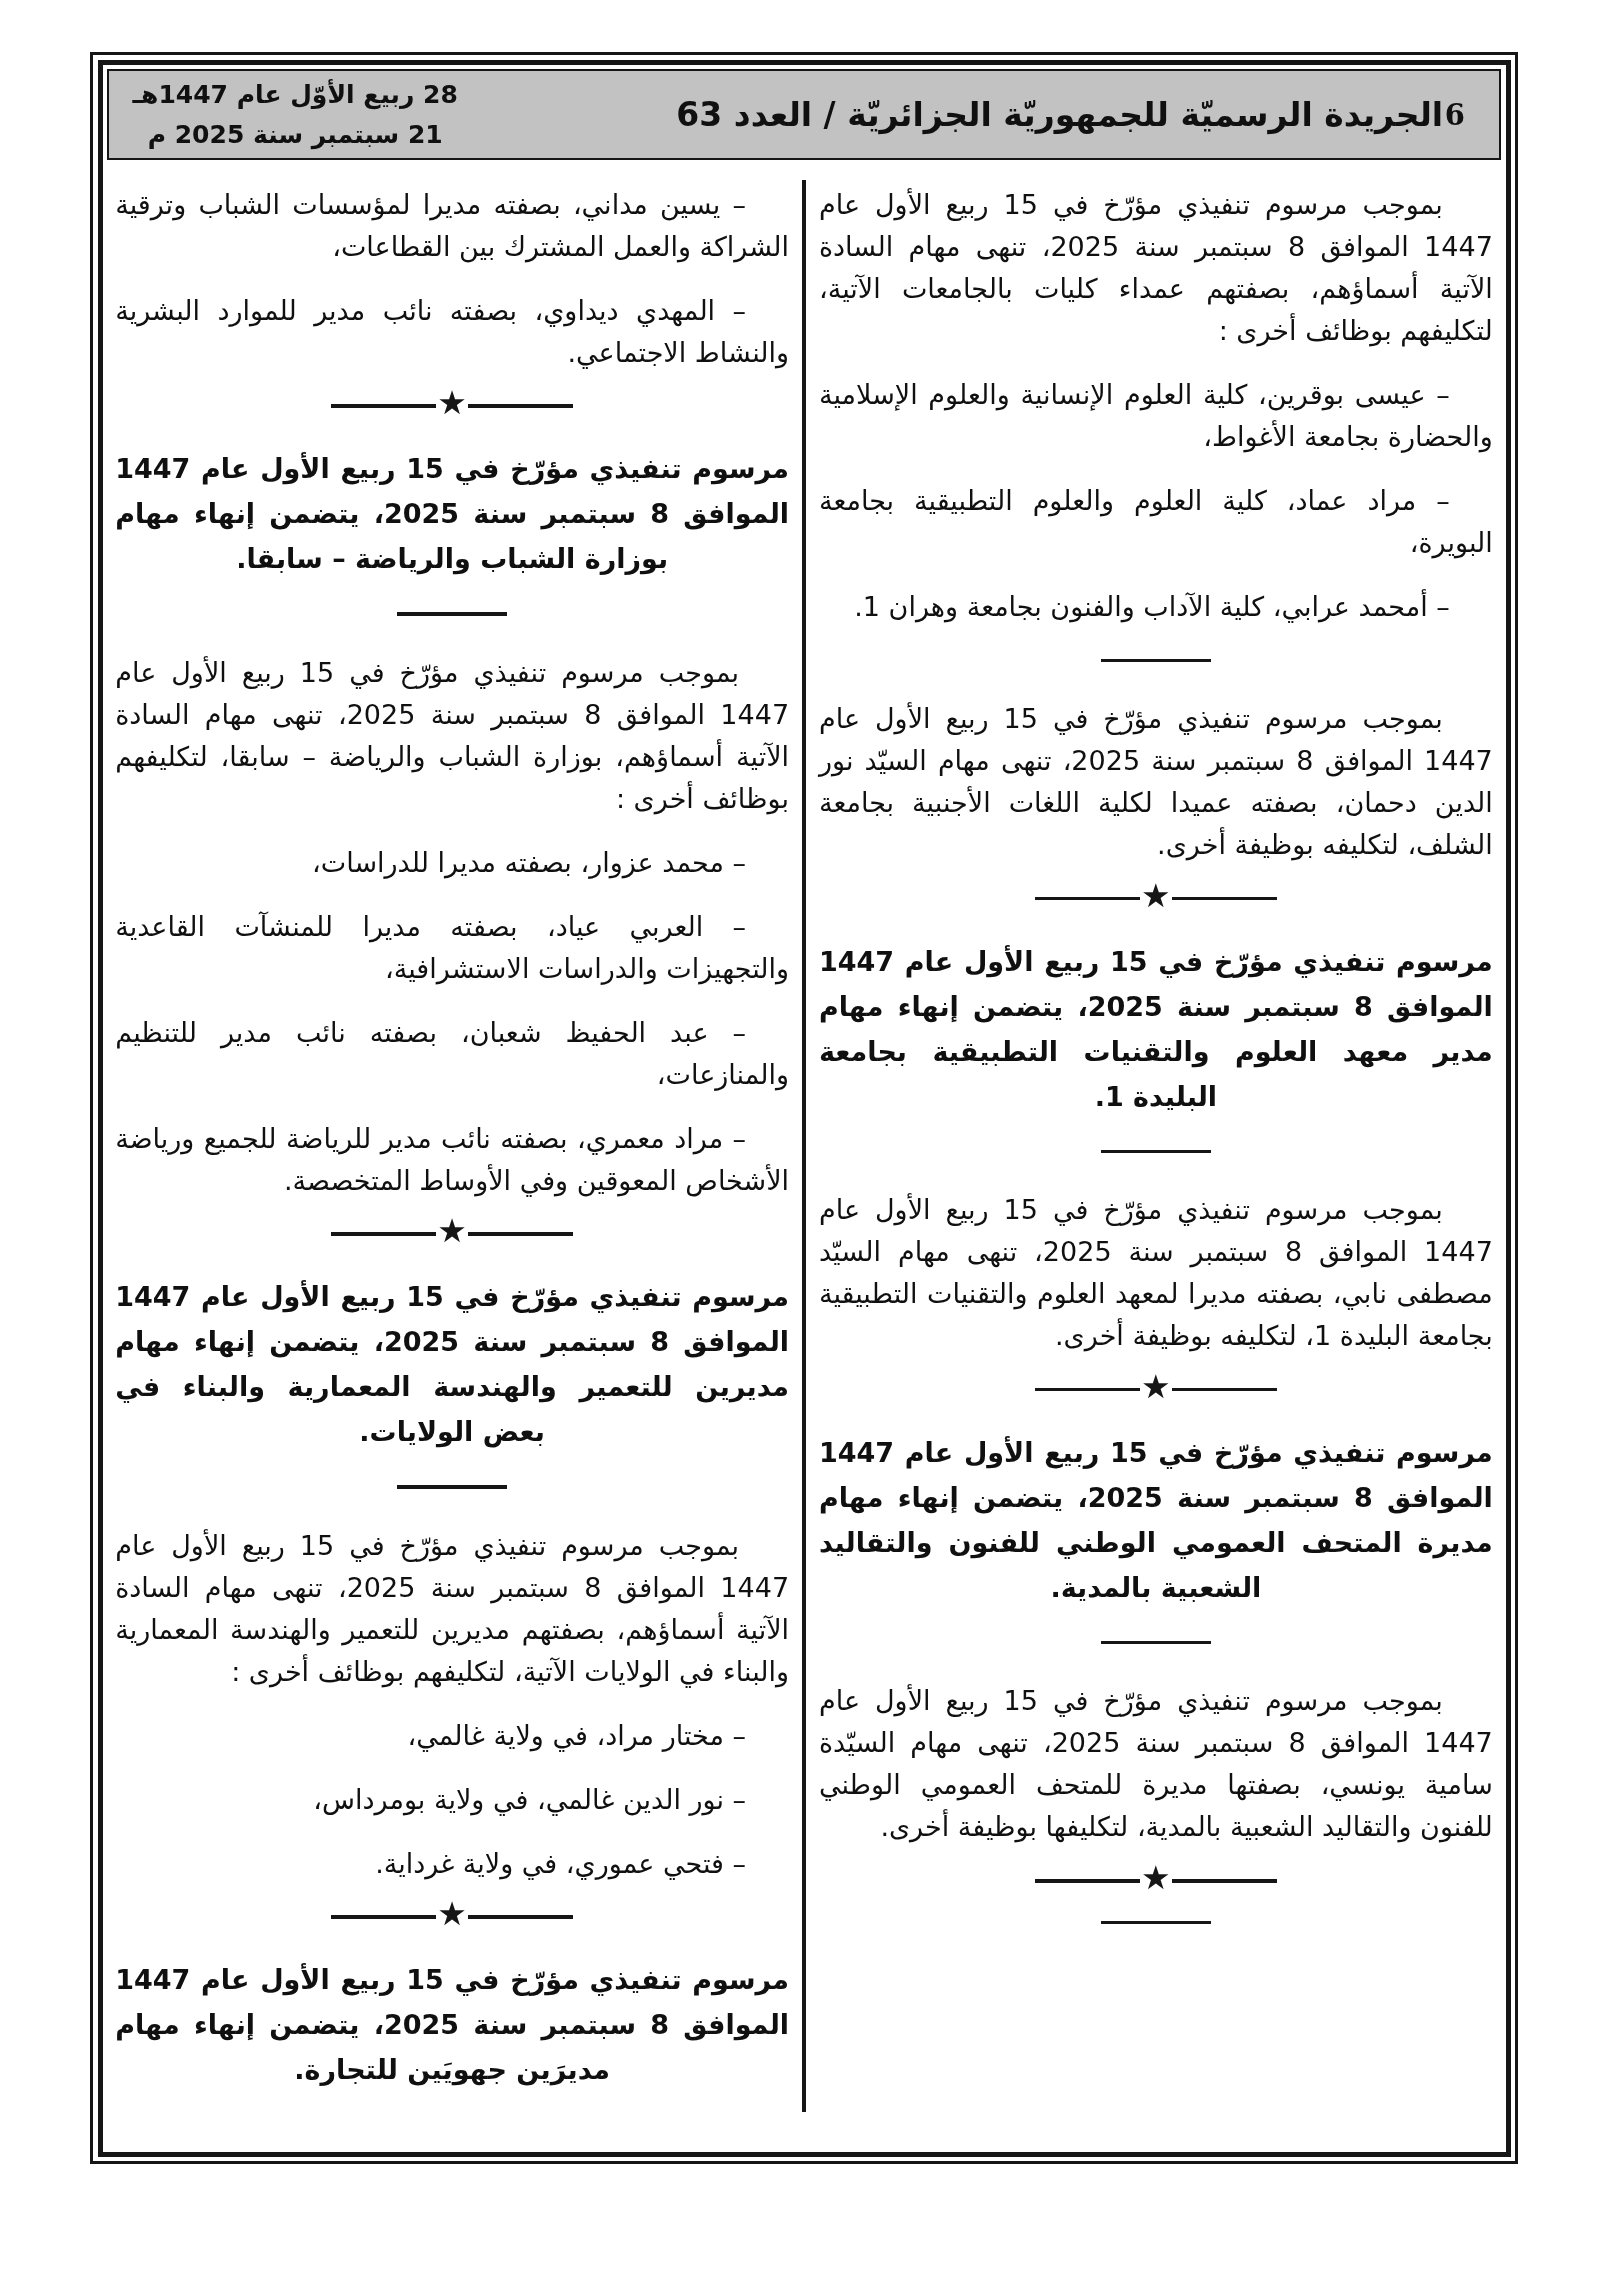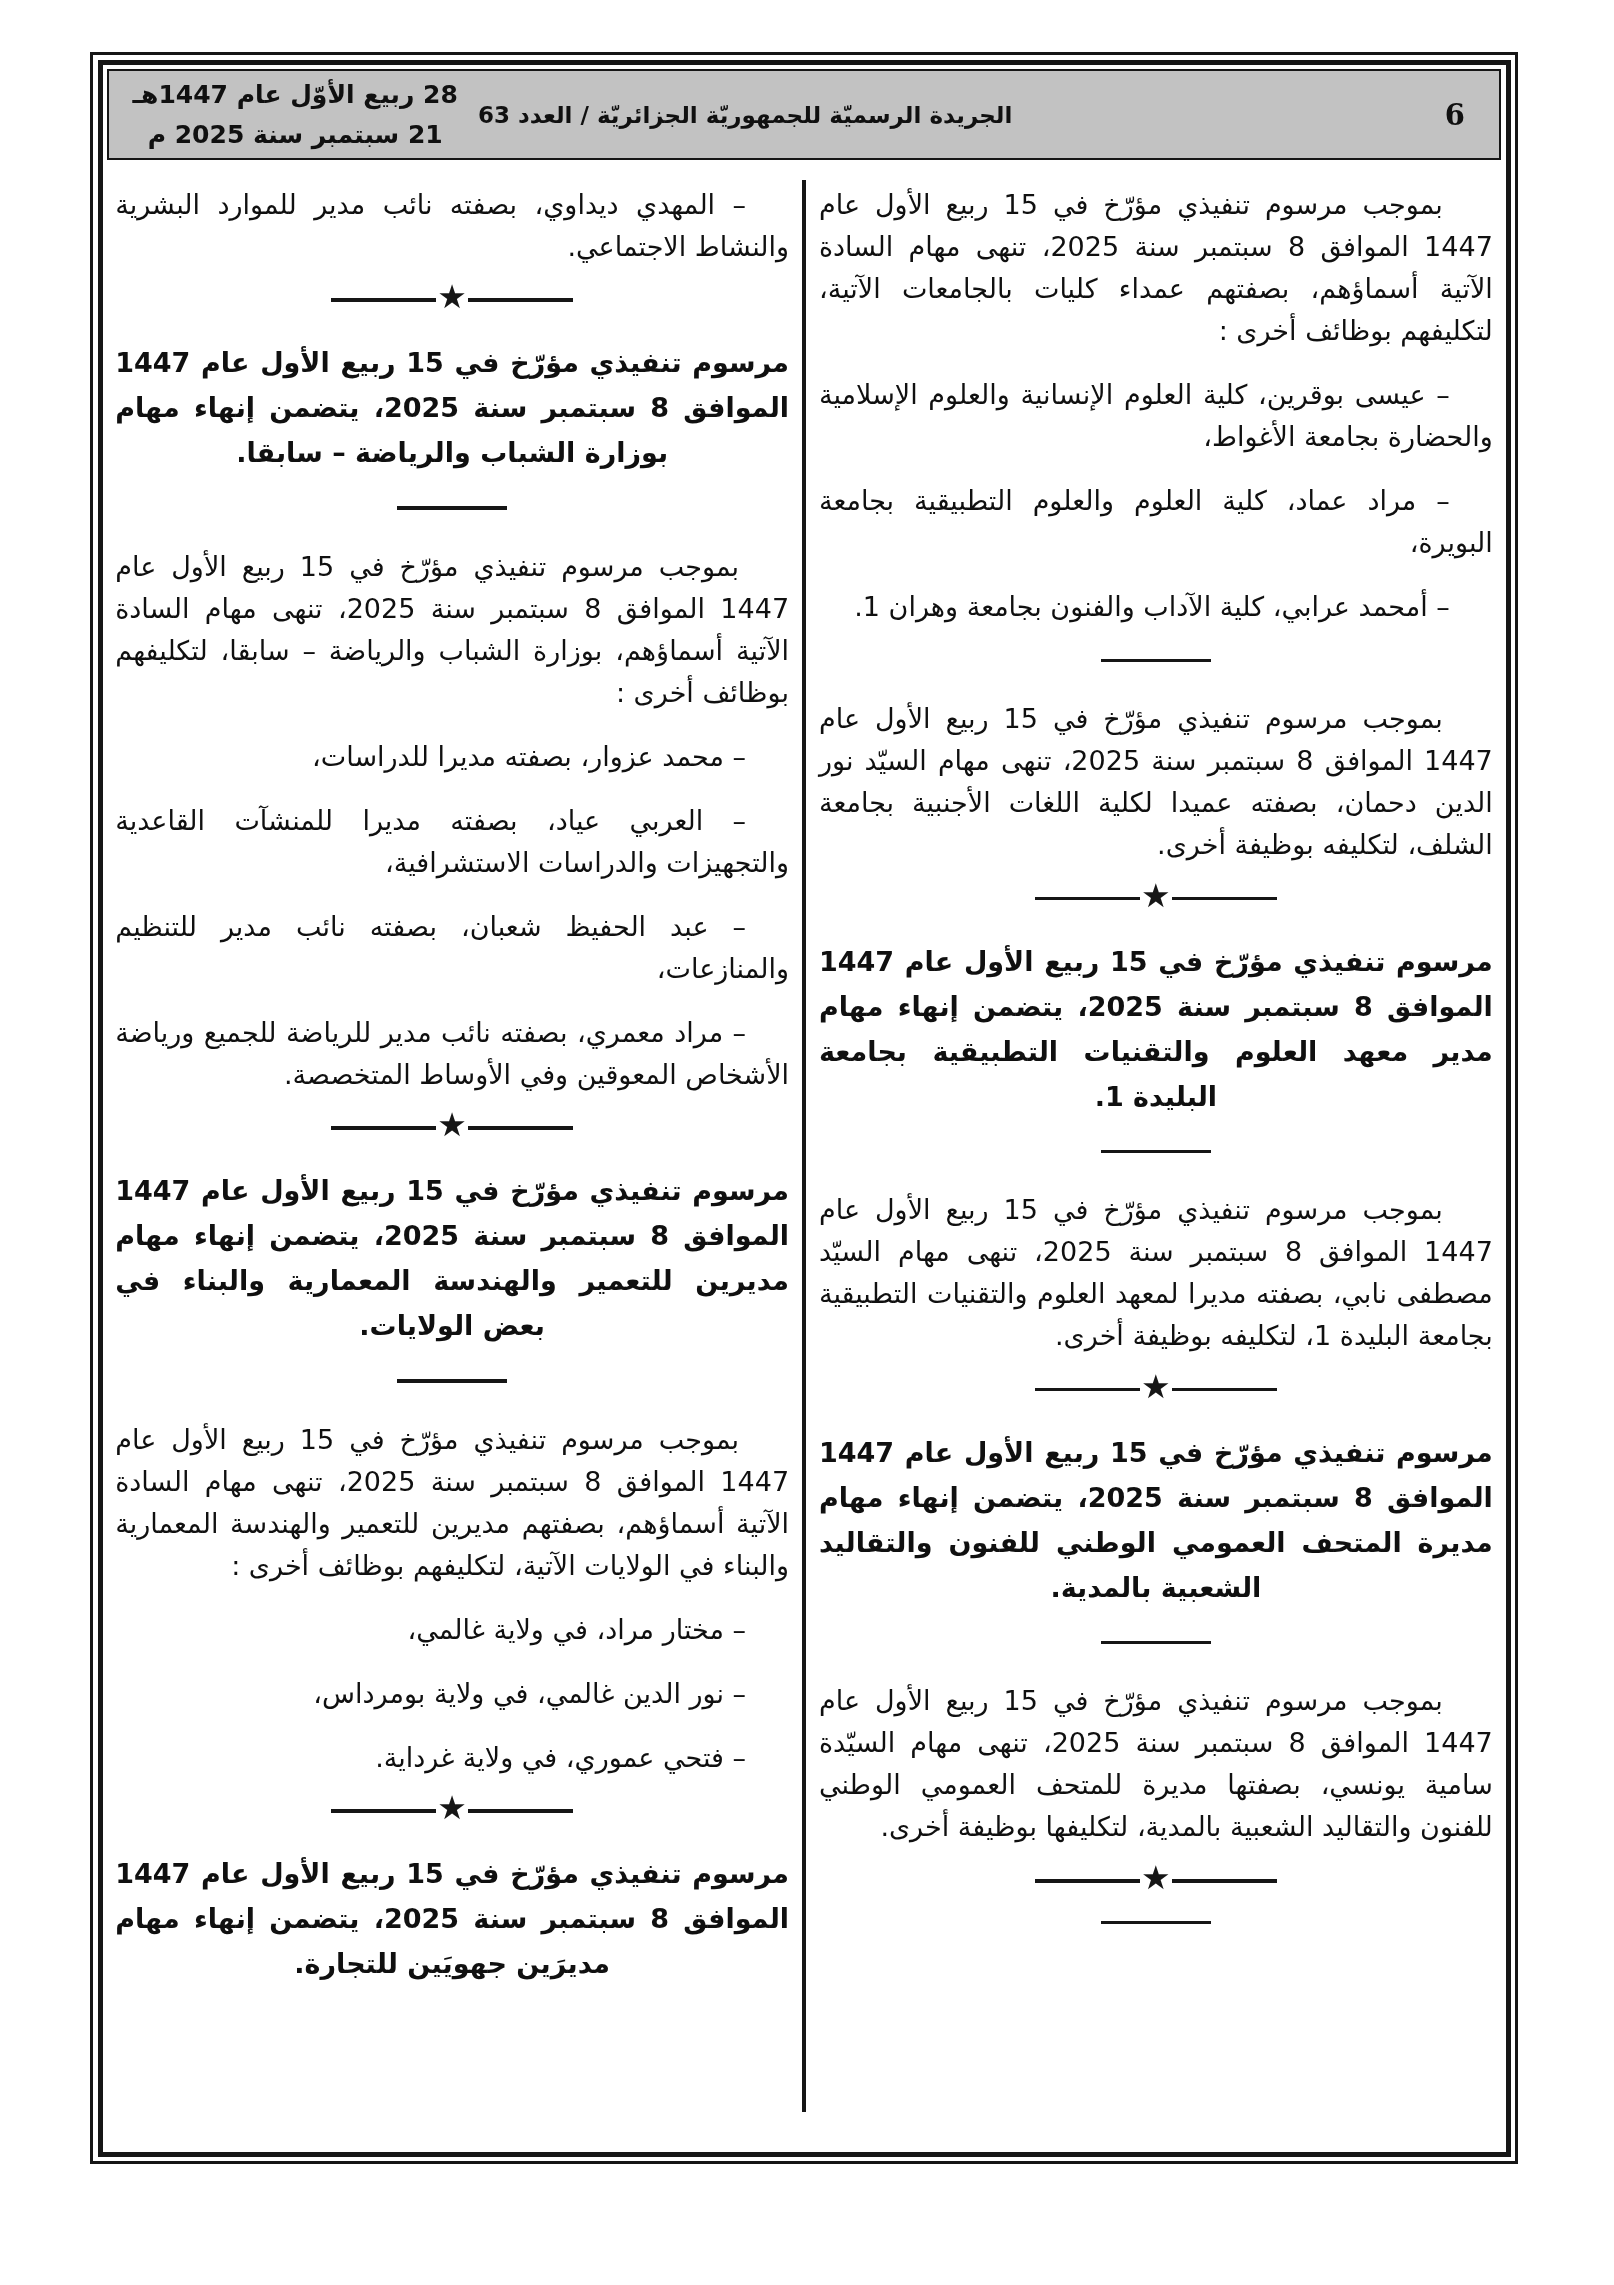--- a/index.html
+++ b/index.html
@@ -39,23 +39,23 @@
     text-align: center;
     font-weight: bold;
     font-size: 25px;
     line-height: 40px;
     padding: 0 9px 0 23.5px;
     white-space: nowrap;
   }
   .header-title {
     flex: 1;
     direction: rtl;
-    text-align: left;
-    font-weight: bold;
-    font-size: 23px;
+    text-align: right;
+    font-weight: bold;
+    font-size: 33px;
     letter-spacing: 0;
     transform: translateX(11px);
   }
   .header-page-number {
     font-weight: bold;
     font-size: 29px;
     font-family: "DejaVu Serif", serif;
     padding: 0 34px 0 12.7px;
   }
   
@@ -131,20 +131,21 @@
       <div class="header-date">
         <div>28 ربيع الأوّل عام 1447هـ</div>
         <div>21 سبتمبر سنة 2025 م</div>
       </div>
       <div class="header-title">الجريدة الرسميّة للجمهوريّة الجزائريّة / العدد 63</div>
       <div class="header-page-number">6</div>
     </div>
 
     <div class="columns">
       <div class="column col-left">
+          <p class="bullet">– يسين مداني، بصفته مديرا لمؤسسات الشباب وترقية الشراكة والعمل المشترك بين القطاعات،</p>
           <p class="bullet">– المهدي ديداوي، بصفته نائب مدير للموارد البشرية والنشاط الاجتماعي.</p>
           <div class="sep-star">
             <span class="rule"></span>
             <span class="star">★</span>
             <span class="rule"></span>
           </div>
           <p class="heading">مرسوم تنفيذي مؤرّخ في 15 ربيع الأول عام 1447 الموافق 8 سبتمبر سنة 2025، يتضمن إنهاء مهام بوزارة الشباب والرياضة – سابقا.</p>
           <div class="sep-line"></div>
           <p class="para">بموجب مرسوم تنفيذي مؤرّخ في 15 ربيع الأول عام 1447 الموافق 8 سبتمبر سنة 2025، تنهى مهام السادة الآتية أسماؤهم، بوزارة الشباب والرياضة – سابقا، لتكليفهم بوظائف أخرى :</p>
           <p class="bullet">– محمد عزوار، بصفته مديرا للدراسات،</p>

